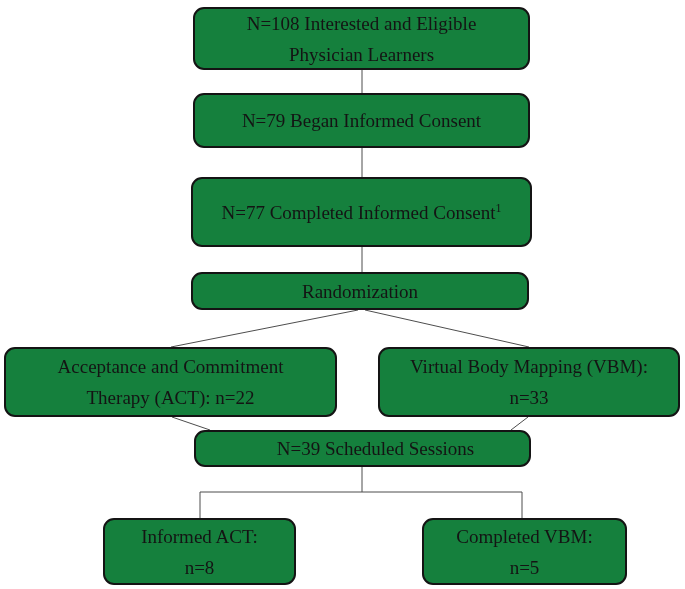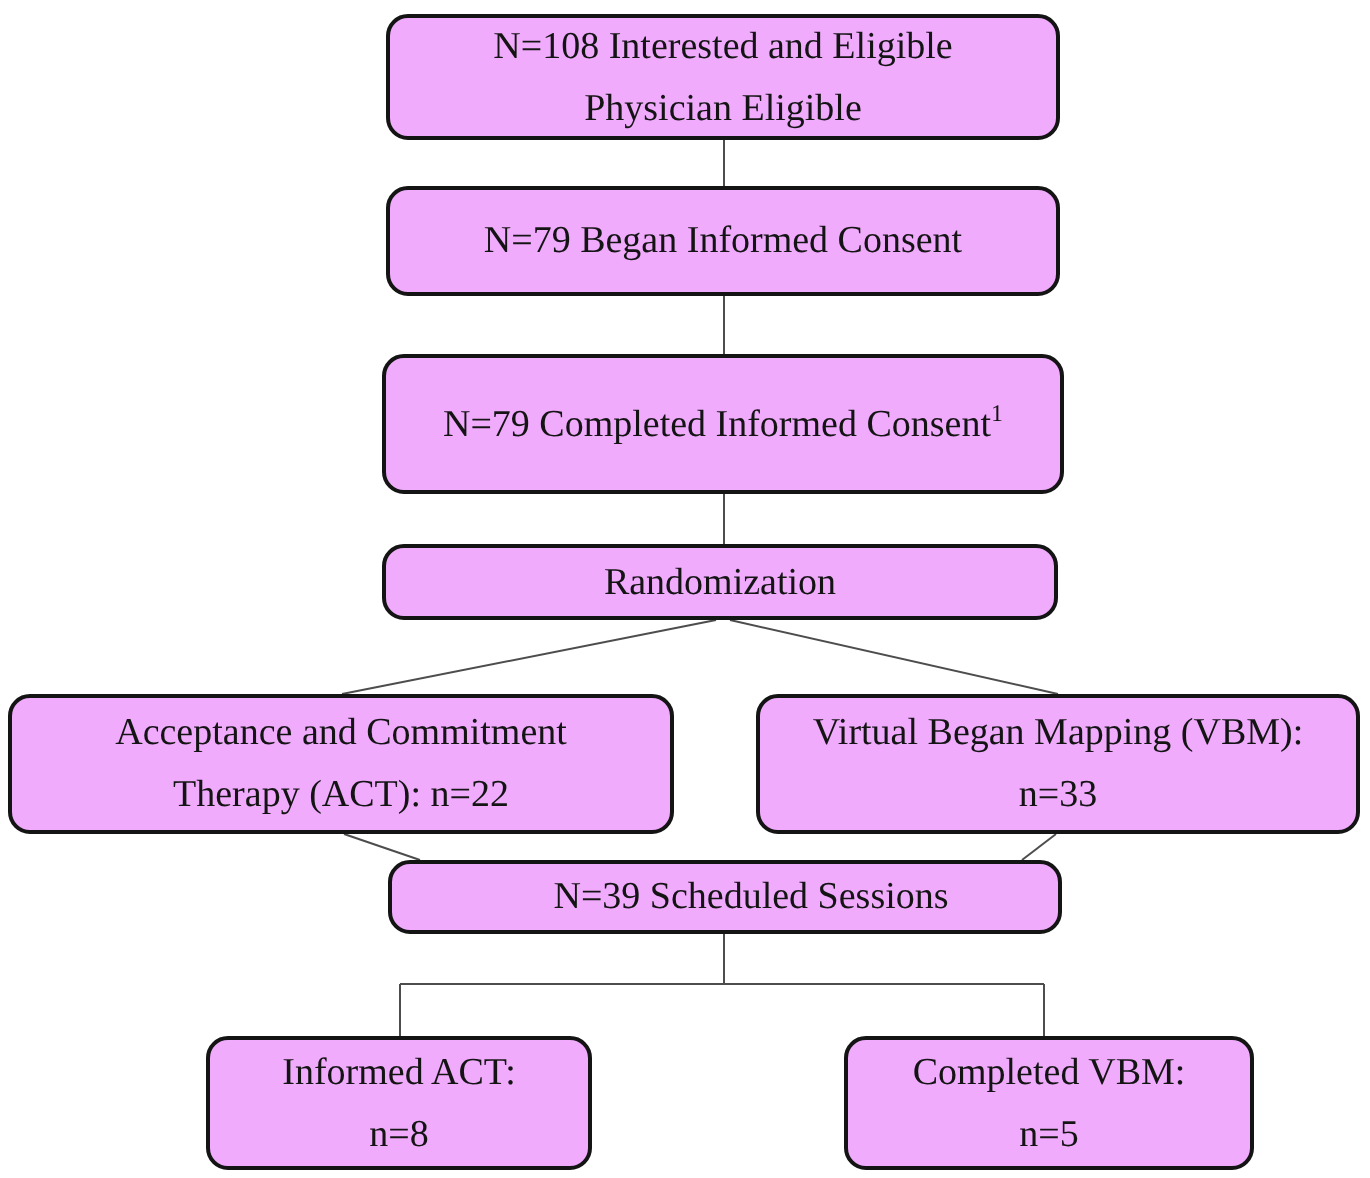--- a/index.html
+++ b/index.html
@@ -26,21 +26,21 @@
   .connectors line, .connectors polyline {
     stroke: #4d4d4d;
     stroke-width: 1;
     fill: none;
   }
   .node {
     position: absolute;
     box-sizing: border-box;
     border: 2px solid #141414;
     border-radius: 11px;
-    background: #f0abfc;
+    background: #15803d;
     display: flex;
     flex-direction: column;
     justify-content: center;
     align-items: center;
     text-align: center;
     font-size: 19px;
     line-height: 31px;
   }
   .node sup {
     font-size: 12px;
@@ -71,42 +71,42 @@
     <line x1="172" y1="417" x2="210" y2="430"></line>
     <line x1="528" y1="417" x2="511" y2="430"></line>
     <line x1="362" y1="467" x2="362" y2="492"></line>
     <line x1="200" y1="492" x2="522" y2="492"></line>
     <line x1="200" y1="492" x2="200" y2="518"></line>
     <line x1="522" y1="492" x2="522" y2="518"></line>
   </svg>
 
   <div class="node" id="box-eligible">
     <div>N=108 Interested and Eligible</div>
-    <div>Physician Eligible</div>
+    <div>Physician Learners</div>
   </div>
 
   <div class="node" id="box-began-consent">
     <div>N=79 Began Informed Consent</div>
   </div>
 
   <div class="node" id="box-completed-consent">
-    <div><span>N=79 Completed Informed Consent</span><sup>1</sup></div>
+    <div><span>N=77 Completed Informed Consent</span><sup>1</sup></div>
   </div>
 
   <div class="node" id="box-randomization">
     <div>Randomization</div>
   </div>
 
   <div class="node" id="box-act-arm">
     <div>Acceptance and Commitment</div>
     <div>Therapy (ACT): n=22</div>
   </div>
 
   <div class="node" id="box-vbm-arm">
-    <div>Virtual Began Mapping (VBM):</div>
+    <div>Virtual Body Mapping (VBM):</div>
     <div>n=33</div>
   </div>
 
   <div class="node" id="box-scheduled-sessions">
     <div>N=39 Scheduled Sessions</div>
   </div>
 
   <div class="node" id="box-completed-act">
     <div>Informed ACT:</div>
     <div>n=8</div>

